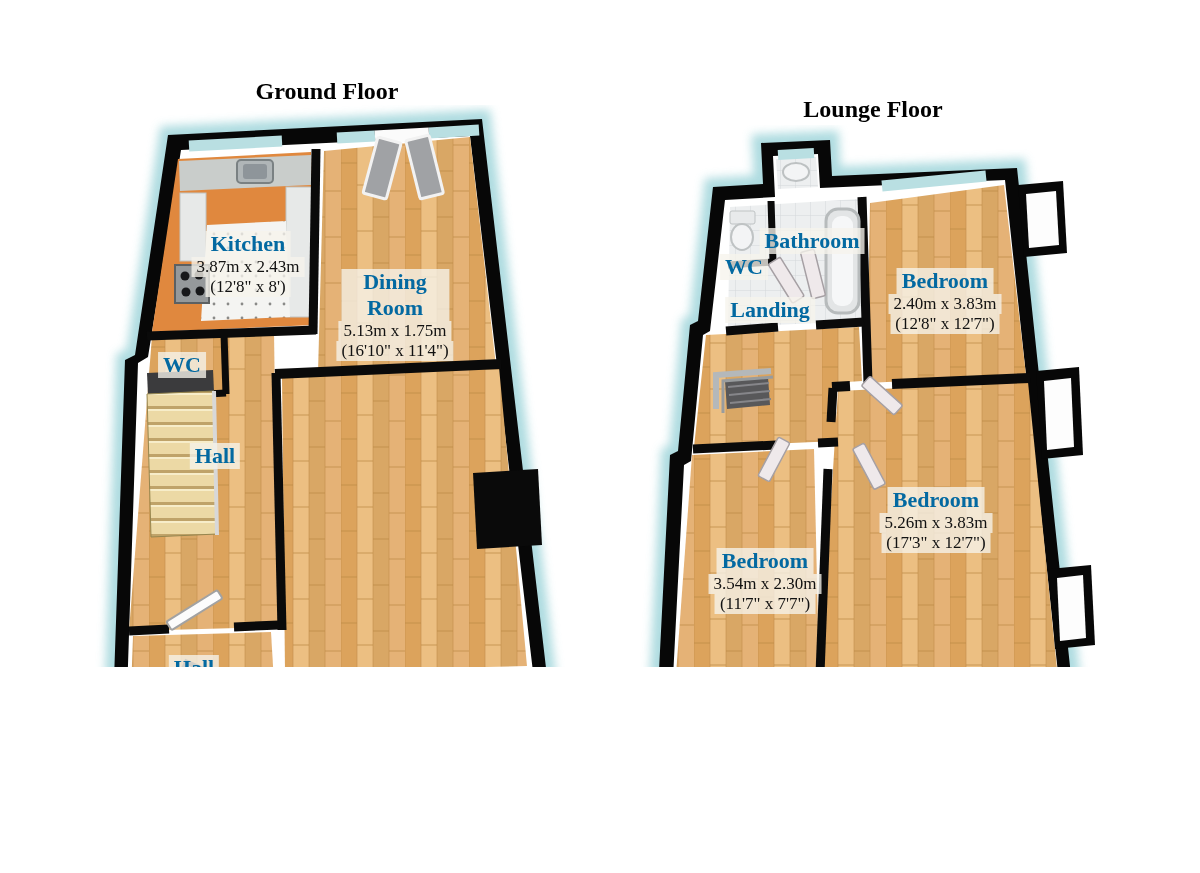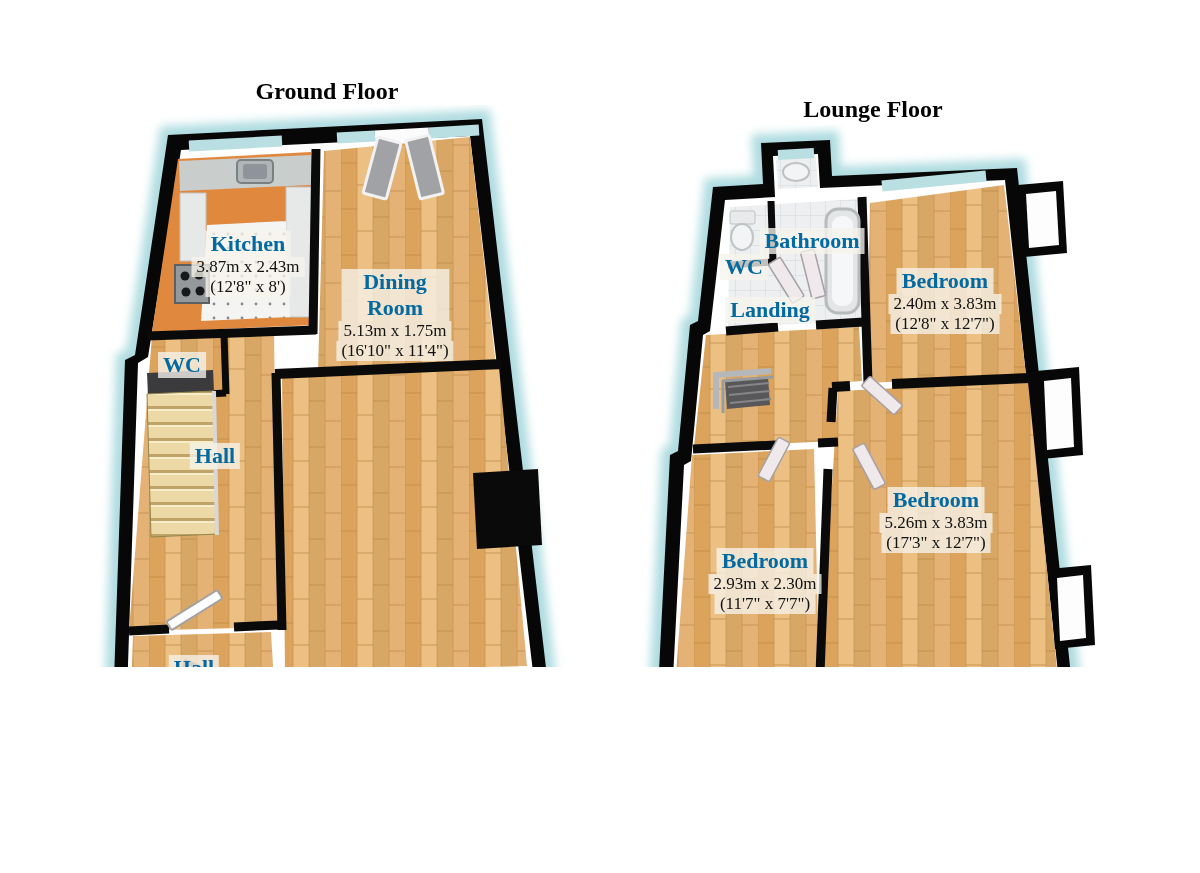--- a/index.html
+++ b/index.html
@@ -247,18 +247,18 @@
   </div>
 
   <div class="room-label" style="left:936px;top:487px;">
     <span class="rname">Bedroom</span>
     <span class="rdim">5.26m x 3.83m</span>
     <span class="rdim">(17'3" x 12'7")</span>
   </div>
 
   <div class="room-label" style="left:765px;top:548px;">
     <span class="rname">Bedroom</span>
-    <span class="rdim">2.93m x 2.30m</span>
+    <span class="rdim">3.54m x 2.30m</span>
     <span class="rdim">(11'7" x 7'7")</span>
   </div>
 
 
 </div>
 
 </body></html>

